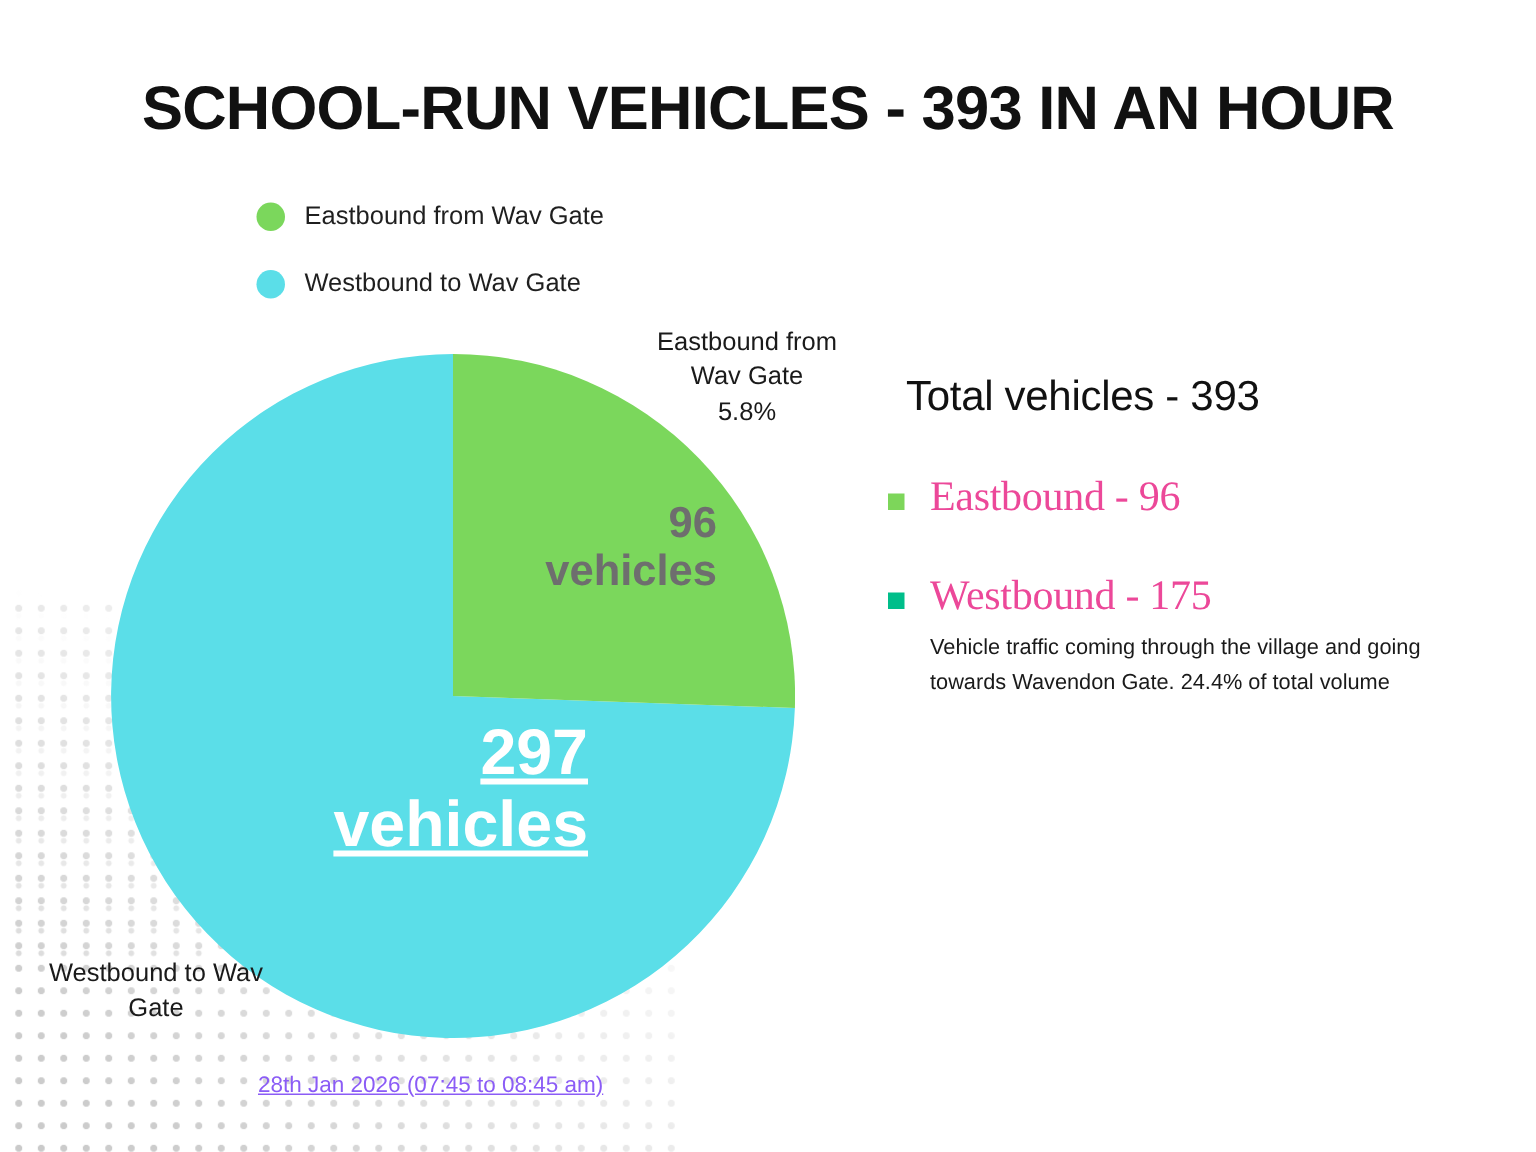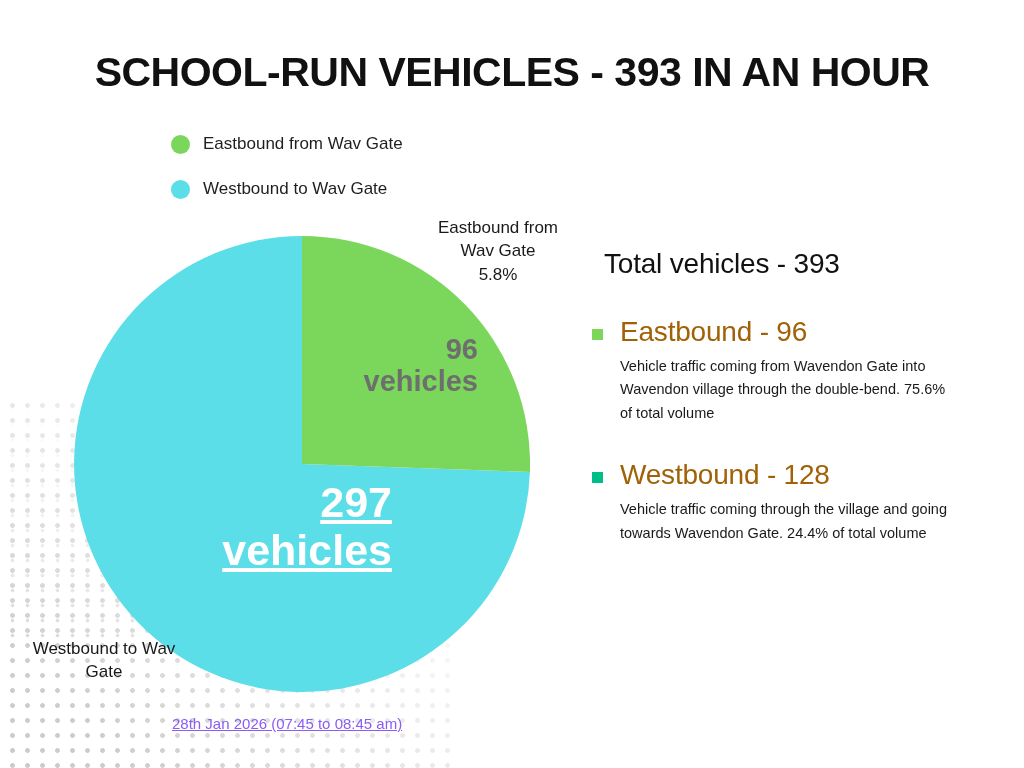--- a/index.html
+++ b/index.html
@@ -180,23 +180,24 @@
   }
   .panel-bullet {
     width: 11px;
     height: 11px;
     flex: 0 0 auto;
     margin-right: 17px;
     margin-top: 4px;
   }
   .panel-heading {
     font-size: 28px;
-    color: #a16207;
+    color: #ec4899;
     letter-spacing: -0.2px;
     white-space: nowrap;
+    font-family: Liberation Serif, serif;
   }
   .panel-body {
     margin-left: 28px;
     margin-top: 7px;
     font-size: 14.5px;
     line-height: 1.62;
     color: #1a1a1a;
     width: 330px;
   }
 </style>
@@ -253,26 +254,25 @@
 
   <div class="panel">
 
     <div class="panel-total">Total vehicles - 393</div>
 
     <div class="panel-item">
       <div class="panel-head">
         <span class="panel-bullet" style="background:#7DD65A"></span>
         <span class="panel-heading">Eastbound - 96</span>
       </div>
-      <div class="panel-body">Vehicle traffic coming from Wavendon Gate into Wavendon village through the double-bend. 75.6% of total volume</div>
     </div>
 
     <div class="panel-item">
       <div class="panel-head">
         <span class="panel-bullet" style="background:#00BE8A"></span>
-        <span class="panel-heading">Westbound - 128</span>
+        <span class="panel-heading">Westbound - 175</span>
       </div>
       <div class="panel-body">Vehicle traffic coming through the village and going towards Wavendon Gate. 24.4% of total volume</div>
     </div>
 
   </div>
 
 </div>
 
 </body></html>

